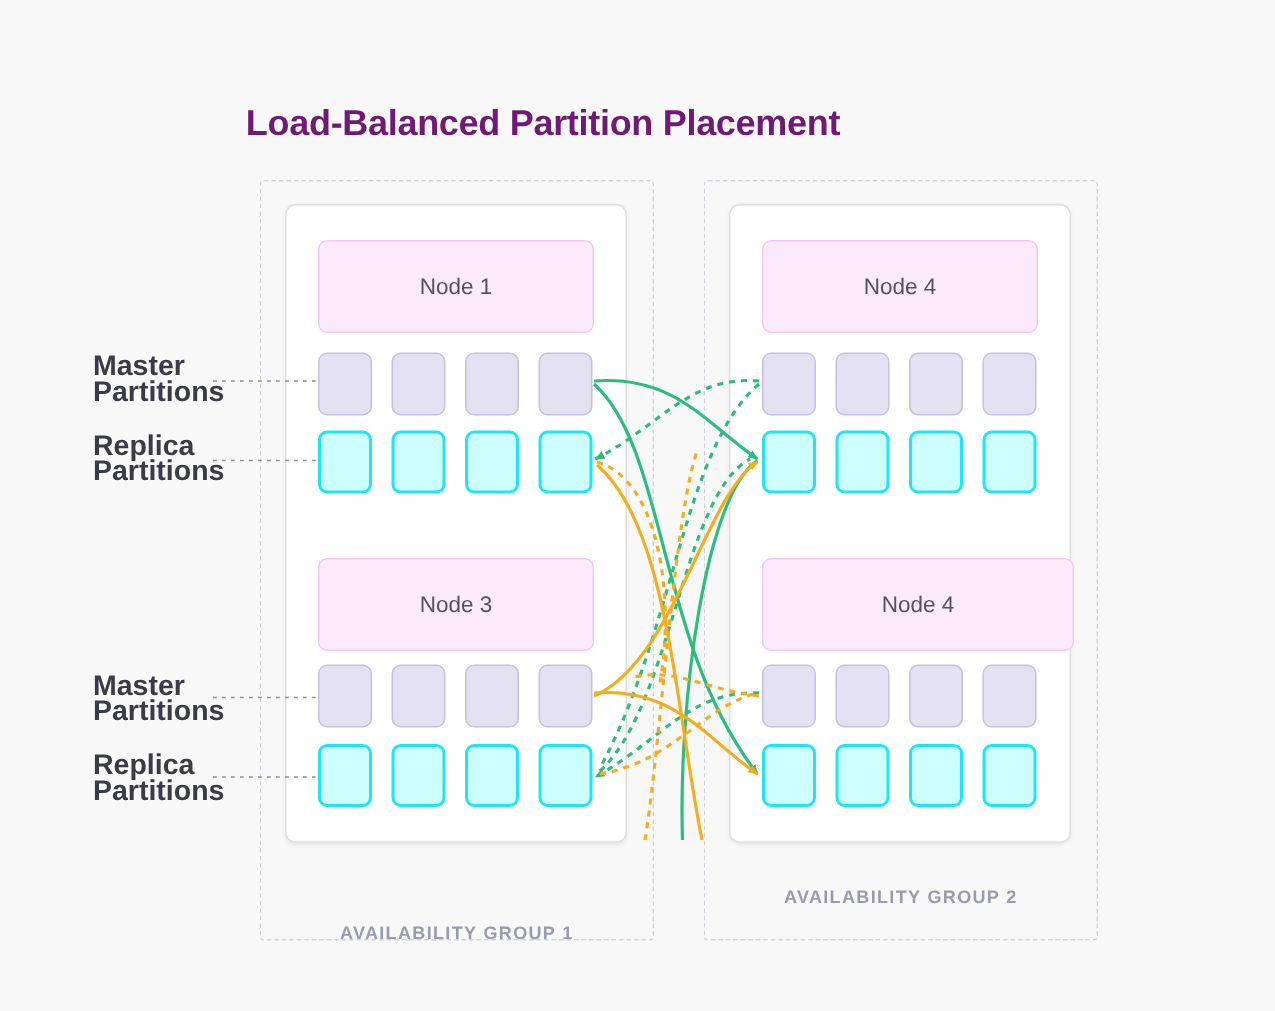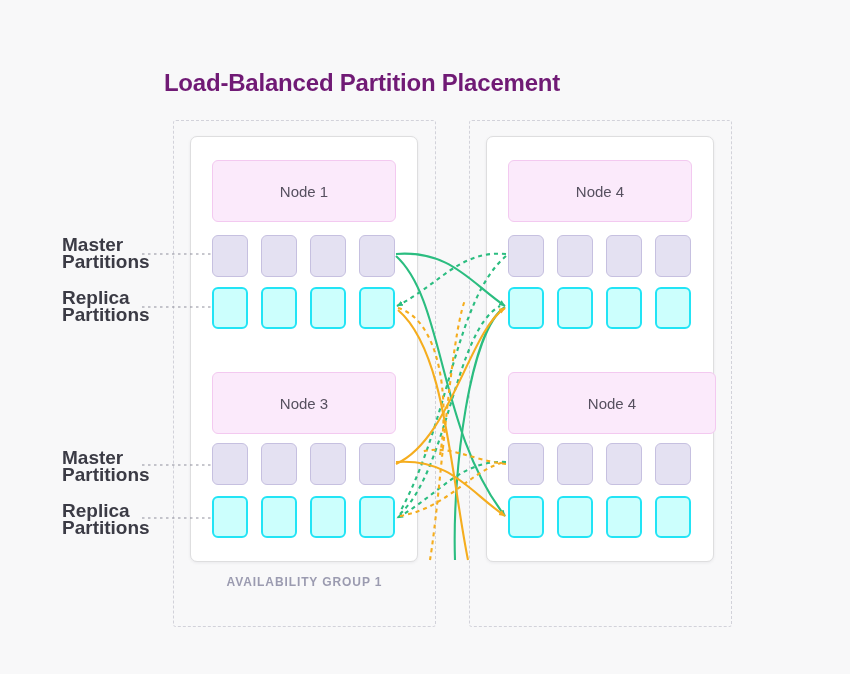--- a/index.html
+++ b/index.html
@@ -45,21 +45,21 @@
 
   .ag-label {
     position: absolute;
     width: 263px;
     text-align: center;
     font-size: 12px;
     font-weight: bold;
     letter-spacing: 0.9px;
     color: #9b9bb0;
   }
-  #ag-label-1 { left: 173px; top: 575px; }
+  #ag-label-1 { left: 173px; top: 615px; }
   #ag-label-2 { left: 469px; top: 591px; }
 
   
   .panel {
     position: absolute;
     background: #ffffff;
     border: 1px solid #dededf;
     border-radius: 7px;
     box-sizing: border-box;
     box-shadow: 0 1px 3px rgba(70,70,90,0.08);
@@ -191,20 +191,21 @@
   <div class="side-label" style="left:62px; top:449px;">
     <div>Master</div>
     <div>Partitions</div>
   </div>
   <div class="side-label" style="left:62px; top:502px;">
     <div>Replica</div>
     <div>Partitions</div>
   </div>
 
   <div class="ag-label" id="ag-label-1">AVAILABILITY GROUP 1</div>
+  <div class="ag-label" id="ag-label-2">AVAILABILITY GROUP 2</div>
 
   <svg id="overlay" viewBox="0 0 850 674">
     <defs>
       <marker id="arrow-green" markerWidth="7" markerHeight="7" refX="6" refY="3.2" orient="auto" markerUnits="userSpaceOnUse">
         <path d="M0,0.4 L6.6,3.2 L0,6 z" fill="#2bbd80"></path>
       </marker>
       <marker id="arrow-orange" markerWidth="7" markerHeight="7" refX="6" refY="3.2" orient="auto" markerUnits="userSpaceOnUse">
         <path d="M0,0.4 L6.6,3.2 L0,6 z" fill="#f5ad1e"></path>
       </marker>
     </defs>

